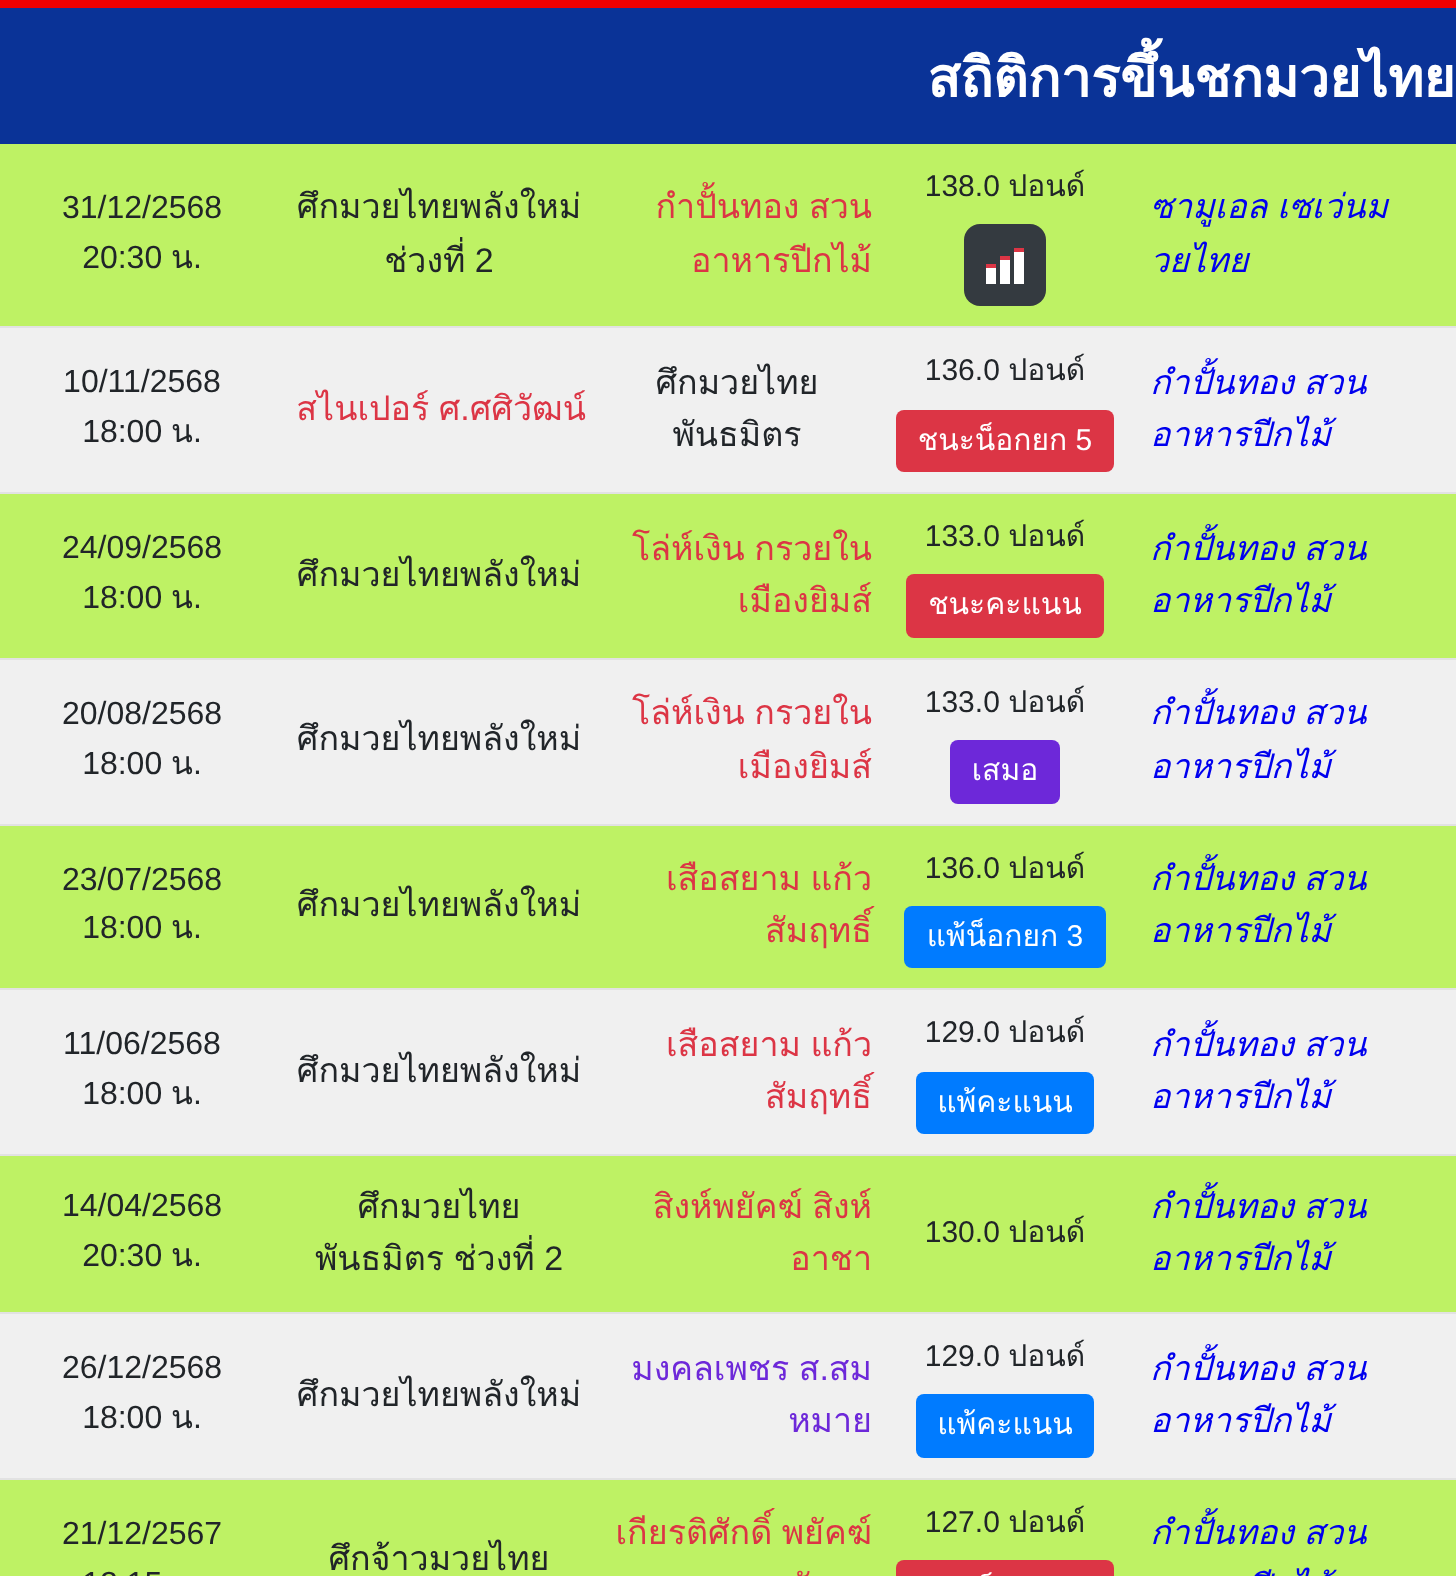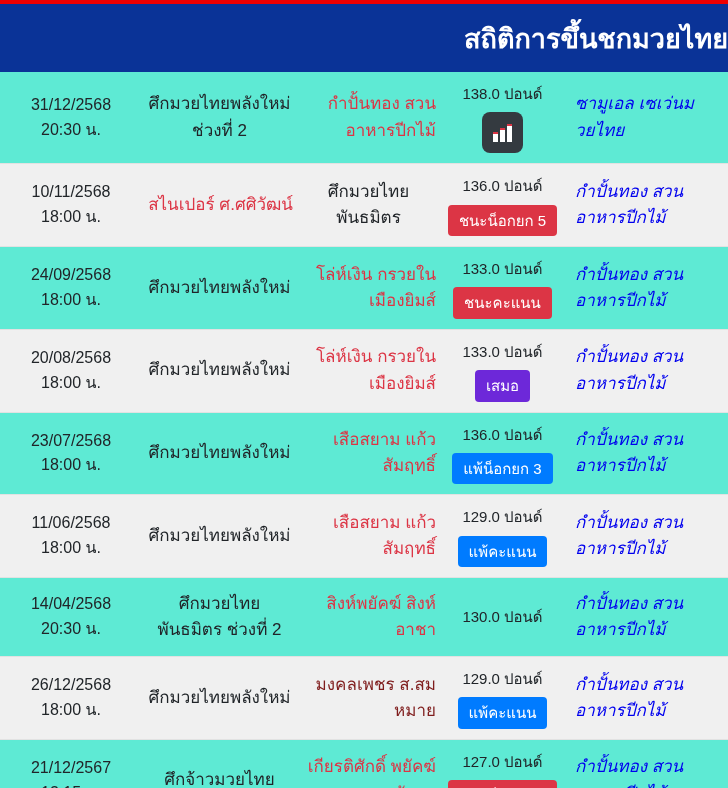--- a/index.html
+++ b/index.html
@@ -24,21 +24,21 @@
     font-weight: bold;
   }
   .stats-table { width: 728px; }
   .fight-row {
     display: grid;
     grid-template-columns: 142px 155px 143px 125px 1fr;
     min-height: 79px;
     align-items: center;
     padding: 10px 0;
     border-top: 1px solid #e2e2e2;
-    background: #5eead4;
+    background: #bef264;
   }
   .fight-row:first-child { border-top: none; }
   .fight-row:nth-child(even) { background: #f0f0f0; }
   .cell { font-size: 17px; line-height: 1.55; }
   .cell-date {
     text-align: center;
     font-size: 16px;
     padding: 0 6px;
   }
   .cell-event {
@@ -245,21 +245,21 @@
     </div>
   </div>
 
   <div class="fight-row">
     <div class="cell cell-date">
       <div>26/12/2568</div>
       <div>18:00 น.</div>
     </div>
     <div class="cell cell-event">ศึกมวยไทยพลังใหม่</div>
     <div class="cell cell-opponent">
-      <a href="#" class="fighter-link" style="color:#7f1d1d;">มงคลเพชร ส.สมหมาย</a>
+      <a href="#" class="fighter-link" style="color:#6d28d9;">มงคลเพชร ส.สมหมาย</a>
     </div>
     <div class="cell cell-weight">
       <span class="weight-text">129.0 ปอนด์</span>
       <button class="result-badge badge-loss">แพ้คะแนน</button>
 
     </div>
     <div class="cell cell-fighter">
       <a href="#" class="fighter-link" style="color:#0000ee;">กำปั้นทอง สวนอาหารปีกไม้</a>
     </div>
   </div>

